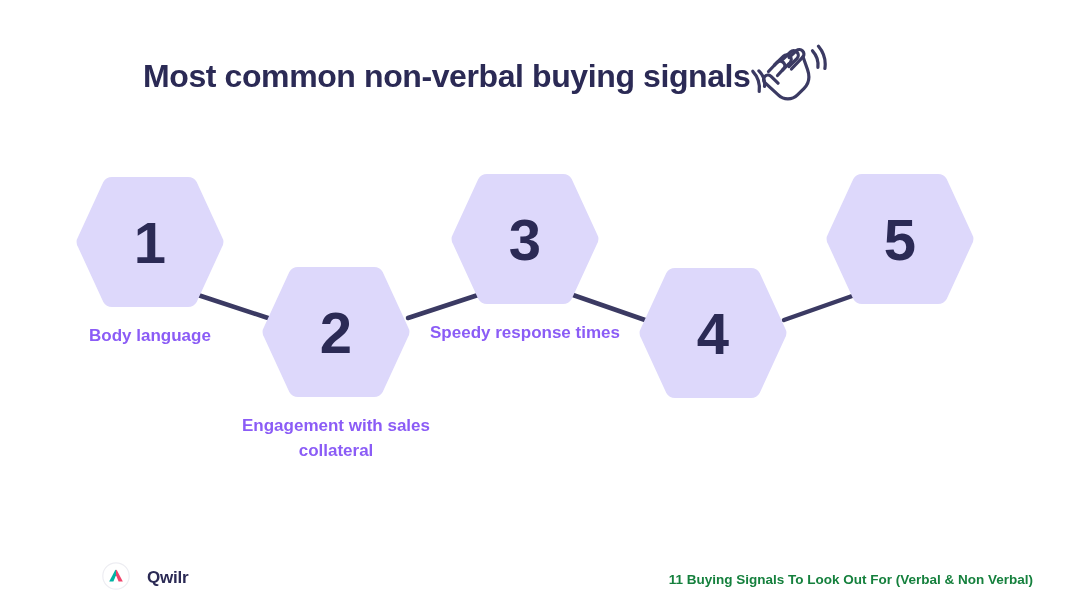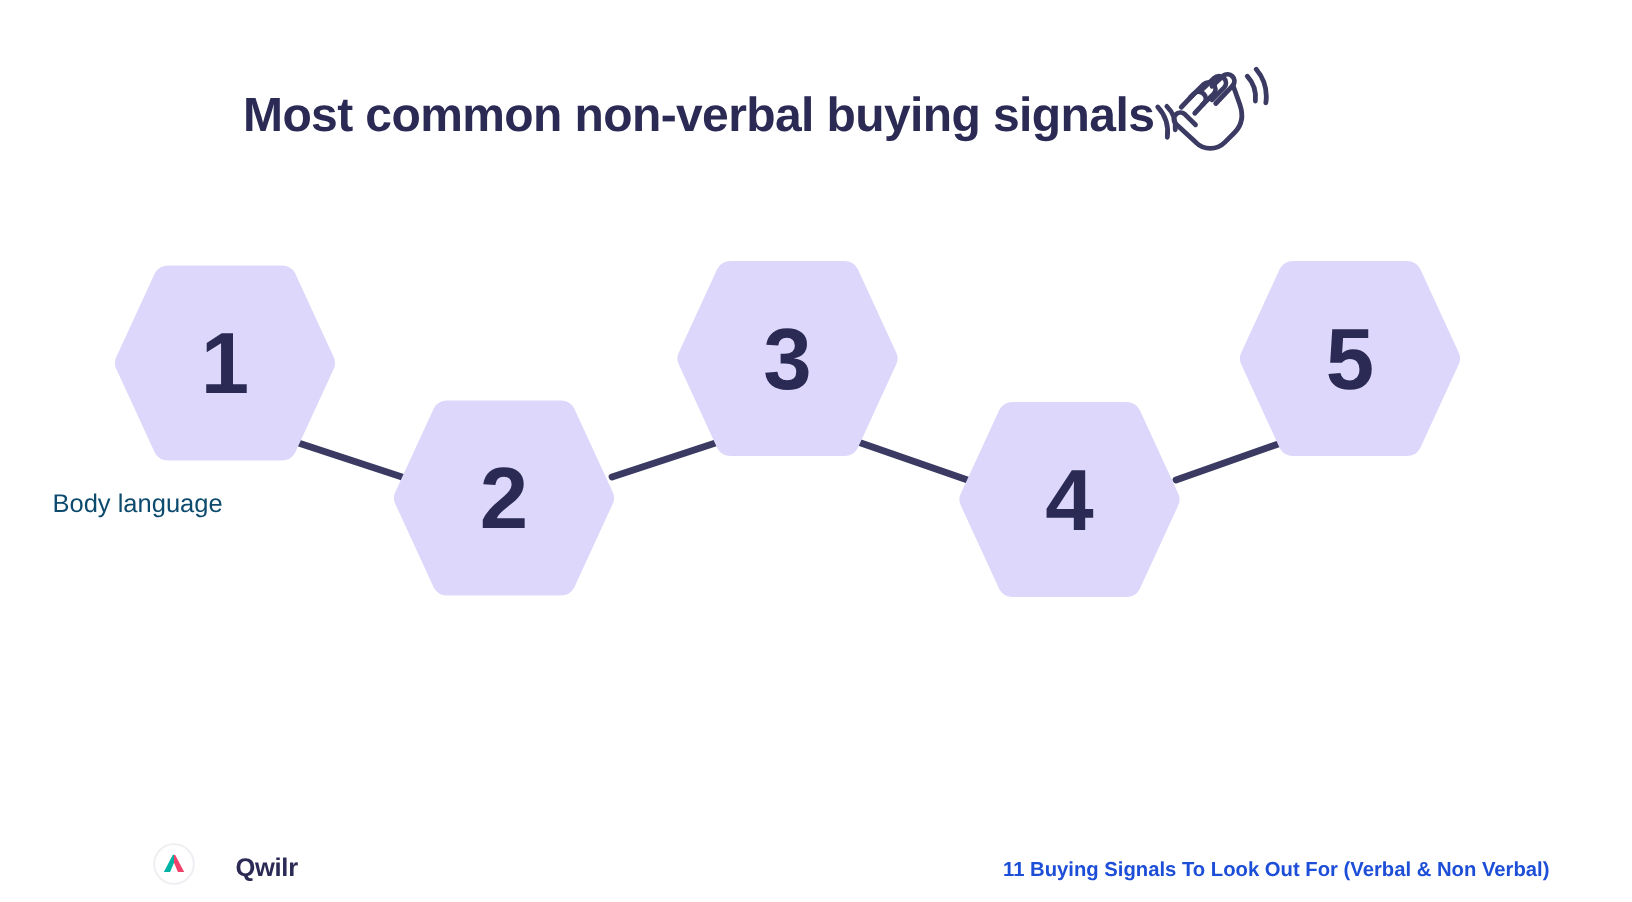--- a/index.html
+++ b/index.html
@@ -13,21 +13,21 @@
   #slide {
     position: relative;
     width: 1088px;
     height: 601px;
     background: #ffffff;
   }
 
   
   #title-row {
     position: absolute;
-    left: 162px;
+    left: 143px;
     top: 44px;
     display: flex;
     align-items: center;
   }
   #page-title {
     font-size: 32px;
     font-weight: bold;
     color: #2B2A55;
     letter-spacing: -0.4px;
     white-space: nowrap;
@@ -66,53 +66,55 @@
     justify-content: center;
     font-size: 58px;
     font-weight: bold;
     color: #2B2A55;
     line-height: 1;
   }
   .step-label {
     margin-top: 13px;
     font-size: 17px;
     line-height: 1.45;
-    color: #0c4a6e;
+    color: #8b5cf6;
+    text-align: center;
     width: 230px;
+    font-weight: bold;
   }
 
   
   #step-1 { left: 0px;   top: 175px; }
   #step-2 { left: 186px; top: 265px; }
   #step-3 { left: 375px; top: 172px; }
   #step-4 { left: 563px; top: 266px; }
   #step-5 { left: 750px; top: 172px; }
 
   
   #brand {
     position: absolute;
     left: 102px;
     top: 562px;
     display: flex;
     align-items: center;
-    gap: 27px;
+    gap: 17px;
   }
   #brand-name {
     font-size: 17px;
     font-weight: bold;
     color: #2B2A55;
     letter-spacing: -0.2px;
   }
   #footer-caption {
     position: absolute;
     right: 55px;
     top: 572px;
     font-size: 13.5px;
     font-weight: bold;
-    color: #1d4ed8;
+    color: #15803d;
     white-space: nowrap;
   }
 </style>
 </head>
 <body>
 
 <div id="slide">
 
   <div id="title-row">
     <div id="page-title">Most common non-verbal buying signals</div>
@@ -158,31 +160,33 @@
 
   <div class="step" id="step-2">
     <div class="hex-wrap">
       <svg width="152" height="136" viewBox="0 0 152 136">
         <path d="M38 2 H114 a10 10 0 0 1 8.7 5 L148 62 a10 10 0 0 1 0 10 L122.7 127
                  a10 10 0 0 1 -8.7 5 H38 a10 10 0 0 1 -8.7 -5 L4 72 a10 10 0 0 1 0 -10
                  L29.3 7 A10 10 0 0 1 38 2 Z" fill="#DDD8FB"></path>
       </svg>
       <div class="hex-num">2</div>
     </div>
+    <div class="step-label">Engagement with sales collateral</div>
   </div>
 
   <div class="step" id="step-3">
     <div class="hex-wrap">
       <svg width="152" height="136" viewBox="0 0 152 136">
         <path d="M38 2 H114 a10 10 0 0 1 8.7 5 L148 62 a10 10 0 0 1 0 10 L122.7 127
                  a10 10 0 0 1 -8.7 5 H38 a10 10 0 0 1 -8.7 -5 L4 72 a10 10 0 0 1 0 -10
                  L29.3 7 A10 10 0 0 1 38 2 Z" fill="#DDD8FB"></path>
       </svg>
       <div class="hex-num">3</div>
     </div>
+    <div class="step-label">Speedy response times</div>
   </div>
 
   <div class="step" id="step-4">
     <div class="hex-wrap">
       <svg width="152" height="136" viewBox="0 0 152 136">
         <path d="M38 2 H114 a10 10 0 0 1 8.7 5 L148 62 a10 10 0 0 1 0 10 L122.7 127
                  a10 10 0 0 1 -8.7 5 H38 a10 10 0 0 1 -8.7 -5 L4 72 a10 10 0 0 1 0 -10
                  L29.3 7 A10 10 0 0 1 38 2 Z" fill="#DDD8FB"></path>
       </svg>
       <div class="hex-num">4</div>

